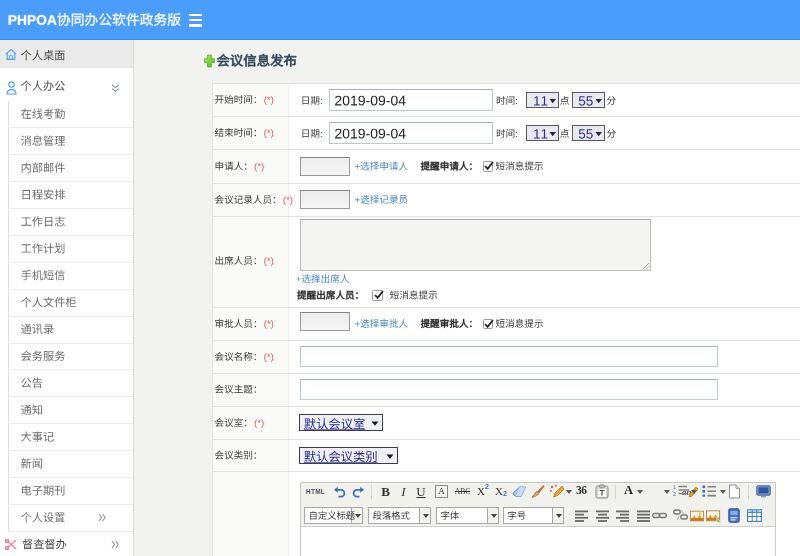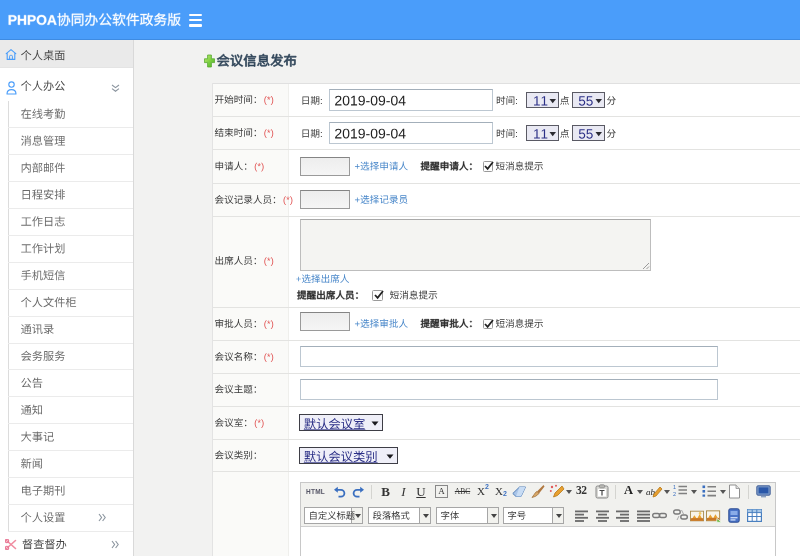--- a/index.html
+++ b/index.html
@@ -189,33 +189,33 @@
   </div>
 <div style="position:absolute;left:549px;top:483.5px;">
     <svg width="16" height="15" viewBox="0 0 16 15">
 <path d="M13 2 L6 9 L4.5 13 L8.5 11.5 L15 5 Z" fill="#E8A030" stroke="#B87818" stroke-width="0.8"></path>
 <circle cx="3" cy="3" r="1.2" fill="#E05858"></circle>
       <circle cx="7" cy="1.8" r="1" fill="#E05858"></circle>
 <circle cx="1.8" cy="7" r="1" fill="#E05858"></circle>
     </svg>
   </div>
 <div style="position:absolute;left:566px;top:489.5px;width:0;height:0;border:3px solid transparent;border-top:4px solid #555"></div>
-<div style="position:absolute;left:576px;top:483.5px;width:15px;font:bold 11.5px 'Liberation Serif',serif;color:#333;letter-spacing:-0.5px">32</div>
+<div style="position:absolute;left:576px;top:483.5px;width:15px;font:bold 11.5px 'Liberation Serif',serif;color:#333;letter-spacing:-0.5px">36</div>
 <div style="position:absolute;left:595px;top:483.5px;">
     <svg width="14" height="15" viewBox="0 0 14 15">
 <rect x="1" y="2" width="12" height="12" rx="1.5" fill="#D8D8D4" stroke="#888" stroke-width="1"></rect>
 <rect x="4.5" y="0.8" width="5" height="3" rx="1" fill="#B8B8B4" stroke="#888" stroke-width="0.8"></rect>
 <rect x="3" y="5" width="8" height="7.5" fill="#fff"></rect>
 <path d="M4.5 6.5 H9.5 M7 6.5 V11.5" stroke="#444" stroke-width="1.2"></path>
     </svg>
   </div>
 <div style="position:absolute;left:615px;top:484.5px;width:1px;height:14px;background:#D4D4D0"></div>
 <div style="position:absolute;left:622px;top:482.5px;width:13px;font:bold 12.5px 'Liberation Serif',serif;color:#222;text-align:center">A</div>
 <div style="position:absolute;left:637px;top:489.5px;width:0;height:0;border:3px solid transparent;border-top:4px solid #555"></div>
-<div style="position:absolute;left:646px;top:483.5px;font-style:italic;">
+<div style="position:absolute;left:682px;top:483.5px;font-style:italic;">
     <svg width="17" height="15" viewBox="0 0 17 15">
 <text x="0" y="11" font-family="Liberation Serif,serif" font-size="9" fill="#222">ab</text>
 <path d="M14 3 L8 10 L7 13 L10 12 L16 5 Z" fill="#E8A030" stroke="#B87818" stroke-width="0.8"></path>
     </svg>
   </div>
 <div style="position:absolute;left:664px;top:489.5px;width:0;height:0;border:3px solid transparent;border-top:4px solid #555"></div>
 <div style="position:absolute;left:673px;top:484.0px;">
     <svg width="15" height="13" viewBox="0 0 15 13">
 <text x="0" y="5" font-family="Liberation Sans" font-size="5.5" fill="#3A6FC0">1</text>
 <text x="0" y="12" font-family="Liberation Sans" font-size="5.5" fill="#3A6FC0">2</text>

